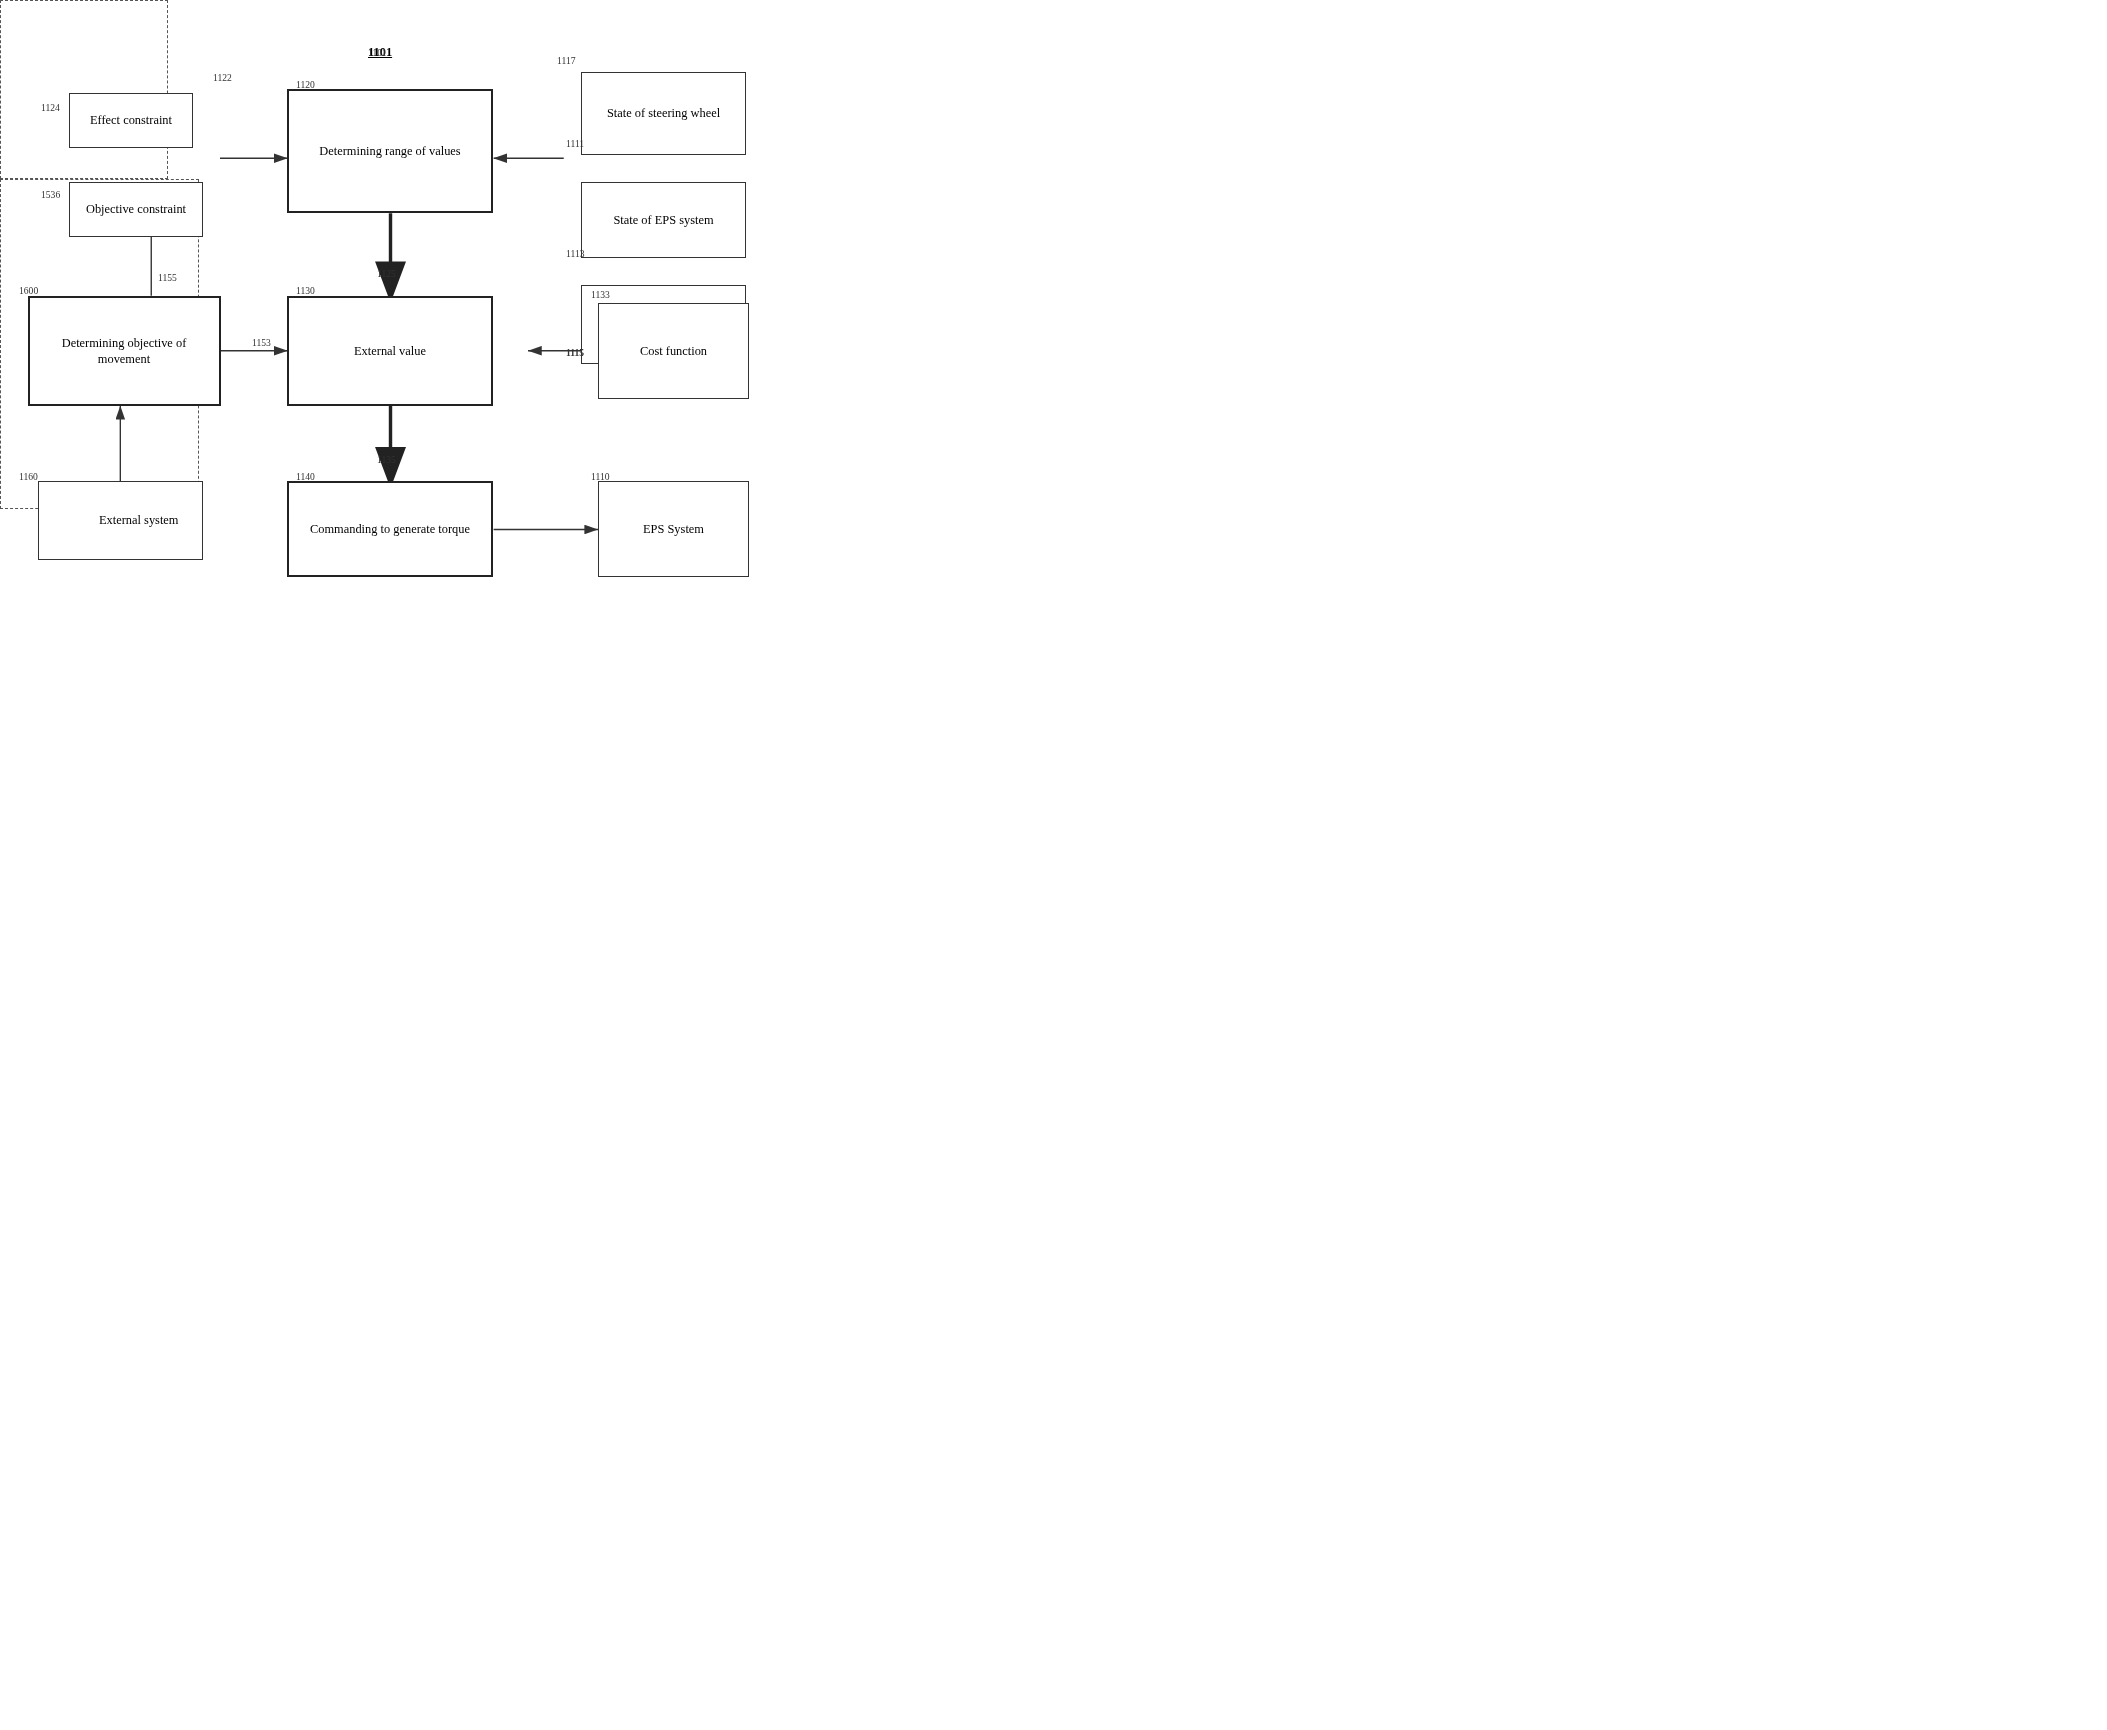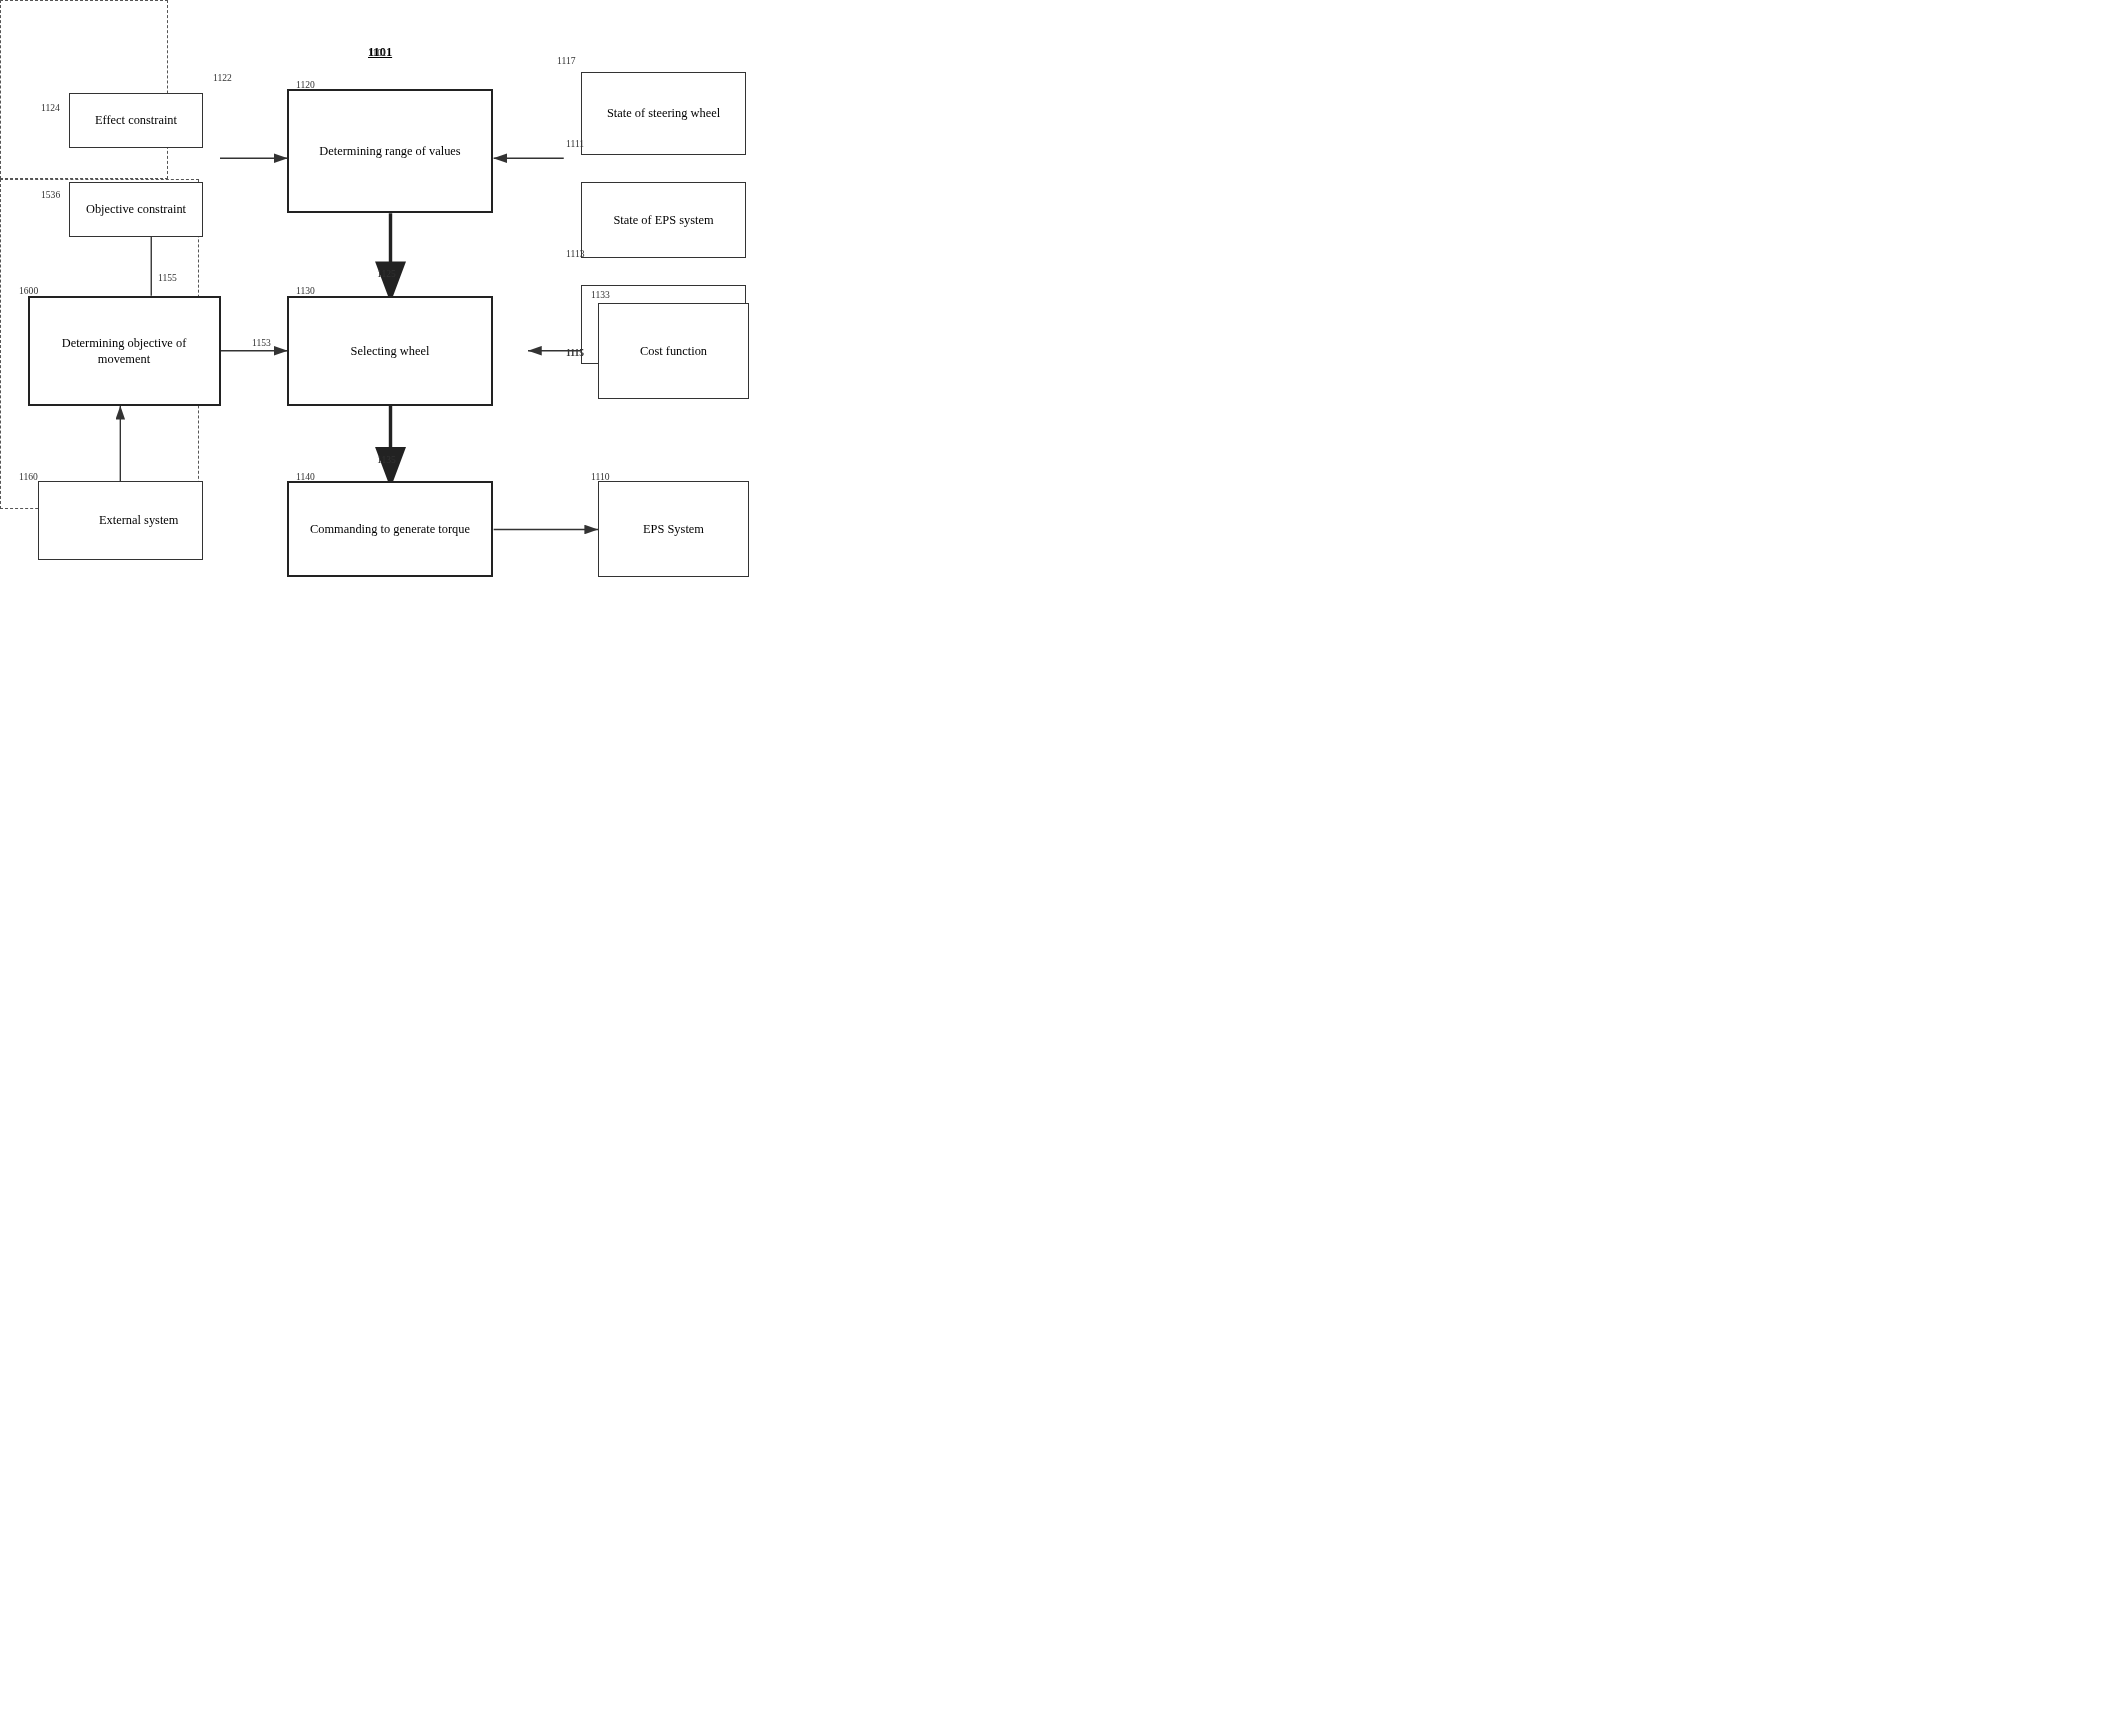--- a/index.html
+++ b/index.html
@@ -96,21 +96,21 @@
     <line x1="175" y1="700" x2="175" y2="590" stroke="#333" stroke-width="2" marker-end="url(#arrowhead)"></line>
 
     <line x1="220" y1="430" x2="220" y2="320" stroke="#333" stroke-width="2" marker-end="url(#arrowhead)"></line>
 
   </svg>
 
   <div class="title-label" style="left:368px; top:45px;">1101</div>
 
   <div class="box-dashed" style="left:52px; top:79px; width:168px; height:179px;"></div>
 
-  <div class="box" style="left:69px; top:93px; width:134px; height:55px;">
+  <div class="box" style="left:69px; top:93px; width:124px; height:55px;">
     <span>Effect constraint</span>
   </div>
 
   <div class="box" style="left:69px; top:182px; width:134px; height:55px;">
     <span>Objective constraint</span>
   </div>
 
   <div class="box box-thick" style="left:287px; top:89px; width:206px; height:124px;">
     <span>Determining range of values</span>
   </div>
@@ -127,21 +127,21 @@
 
   <div class="box" style="left:581px; top:285px; width:165px; height:79px;">
     <span>State of vehicle</span>
   </div>
 
   <div class="box box-thick" style="left:27.5px; top:296px; width:193px; height:110px;">
     <span>Determining objective of movement</span>
   </div>
 
   <div class="box box-thick" style="left:287px; top:296px; width:206px; height:110px;">
-    <span>Selecting wheel</span>
+    <span>External value</span>
   </div>
 
   <div class="box" style="left:598px; top:303px; width:151px; height:96px;">
     <span>Cost function</span>
   </div>
 
   <div class="box" style="left:38px; top:481px; width:165px; height:79px;padding-left:42px;">
     <span>External system</span>
   </div>
 

